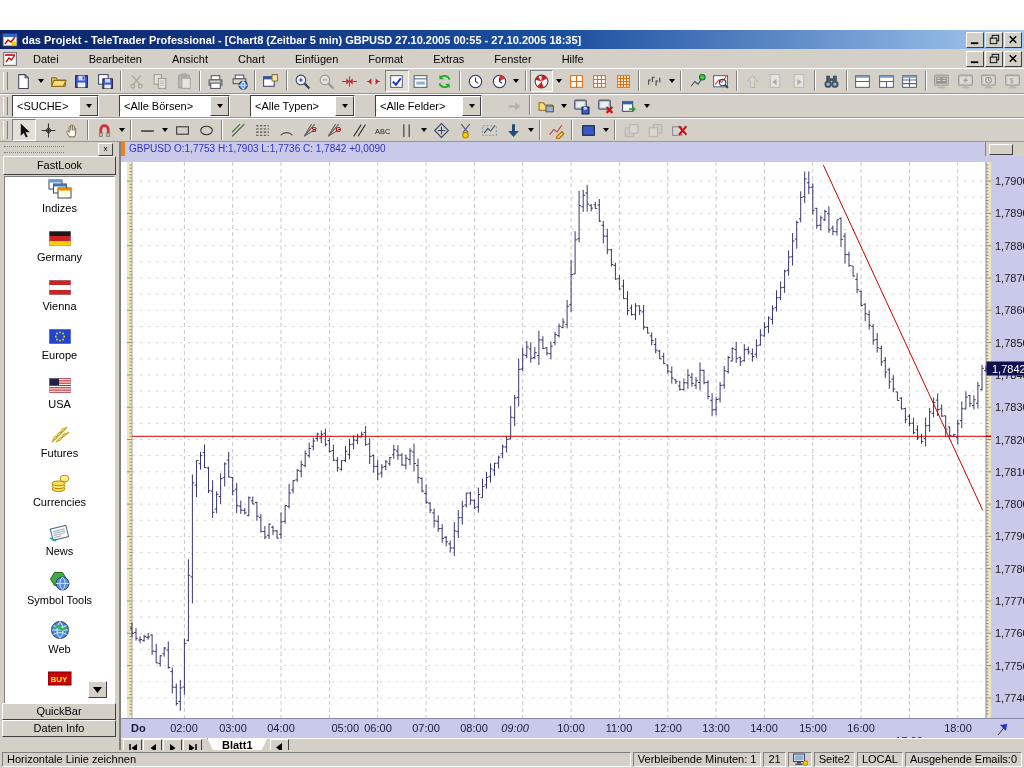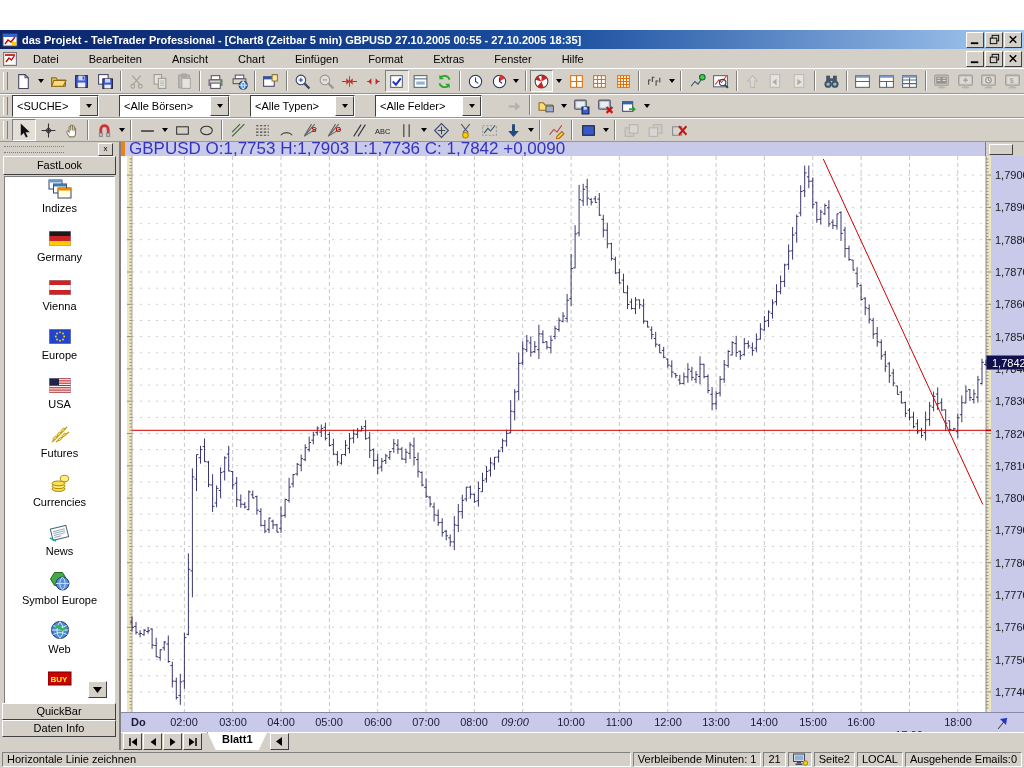--- a/index.html
+++ b/index.html
@@ -37,21 +37,21 @@
   .sbgrip{position:absolute;left:2px;top:3px;width:60px;height:5px;border-top:1px dotted #808080;border-bottom:1px dotted #808080}
   .sbtab{position:absolute;left:3px;right:3px;top:14px;height:17px;background:#d4d0c8;border:1px solid;border-color:#fff #404040 #404040 #fff;text-align:center;line-height:16px}
   .sblist{position:absolute;left:4px;right:4px;top:34px;bottom:46px;background:#fff;border:1px solid;border-color:#808080 #fff #fff #808080;overflow:hidden;text-align:center}
   .sbitem{height:49px;padding-top:2px;box-sizing:border-box;cursor:pointer}
   .sbitem .sicon{height:20px;display:flex;align-items:center;justify-content:center}
   .sbitem .slabel{margin-top:3px}
   .sbscroll{position:absolute;right:12px;bottom:52px;width:17px;height:15px;background:#d4d0c8;border:1px solid;border-color:#fff #404040 #404040 #fff;display:flex;align-items:center;justify-content:center}
   .sbbtn{position:absolute;left:2px;right:3px;height:15px;background:#d4d0c8;border:1px solid;border-color:#fff #404040 #404040 #fff;text-align:center;line-height:14px}
   
   .chartarea{position:absolute;left:120px;top:112px;width:904px;height:608px;background:#fff;border-left:1px solid #808080;box-sizing:border-box}
-  .chead{position:relative;height:14px;background:#c9c9ea;color:#3333bb;font-size:17px;line-height:13px;white-space:nowrap}
+  .chead{position:relative;height:20px;background:#c9c9ea;color:#3333bb;font-size:10px;line-height:13px;white-space:nowrap}
   .chead .omark{position:absolute;left:0;top:0;width:4px;height:14px;background:#e8821e}
   .chead .ctext{position:absolute;left:8px;top:0}
   .chead-right{position:absolute;right:0;top:0;width:38px;height:14px;background:#d4d0c8;border-left:1px solid #808080}
   .chead-right i{position:absolute;left:3px;top:2px;width:22px;height:9px;background:#d4d0c8;border:1px solid;border-color:#fff #404040 #404040 #fff}
   .xstrip{position:relative;height:20px;background:#c9c9ea;border-top:1px solid #8888aa;box-sizing:border-box;color:#1a1a3a}
   .xlab{position:absolute;top:3px;width:36px;text-align:center}
   .xdo{position:absolute;left:10px;top:3px;font-weight:bold}
   .xflag{position:absolute;left:874px;top:2px}
   .tabbar{position:relative;height:18px;background:#d4d0c8;border-top:1px solid #fff;display:flex;align-items:center;padding-left:2px;box-sizing:border-box}
   .navb{width:17px;height:15px;background:#d4d0c8;border:1px solid;border-color:#fff #404040 #404040 #fff;display:flex;align-items:center;justify-content:center;margin-right:1px}
@@ -775,21 +775,21 @@
           <div class="slabel">News</div>
         </div>
         <div class="sbitem">
           <span class="sicon">
             <svg width="24" height="20" viewBox="0 0 24 20">
               <path d="M6.5 1.5h8l4 6.5-4 6.5h-8l-4-6.5z" fill="#4a4" stroke="#262"></path>
               <circle cx="14.5" cy="12.5" r="6.5" fill="#5b8dd9" stroke="#247"></circle>
               <path d="M8 12.5h13M14.5 6a9 9 0 0 1 0 13M14.5 6a9 9 0 0 0 0 13" stroke="#cde" fill="none"></path>
             </svg>
           </span>
-          <div class="slabel">Symbol Europe</div>
+          <div class="slabel">Symbol Tools</div>
         </div>
         <div class="sbitem">
           <span class="sicon">
             <svg width="20" height="20" viewBox="0 0 20 20">
               <circle cx="10" cy="10" r="8.5" fill="#4a90d9" stroke="#235"></circle>
               <path d="M1.5 10h17M10 1.5a13 13 0 0 1 0 17M10 1.5a13 13 0 0 0 0 17M3.5 5.5c4 2.5 9 2.5 13 0M3.5 14.5c4-2.5 9-2.5 13 0" stroke="#d6ecff" fill="none"></path>
               <path d="M5 7c2-2.5 5-2 6 0s3.5 1.5 4.5 0l-1 3c-2 1.5-4 .5-5-1S6.5 8 5 9z" fill="#3b3"></path>
             </svg>
           </span>
           <div class="slabel">Web</div>
@@ -866,21 +866,21 @@
             <rect x="865.5" y="199.5" width="38" height="14" fill="#10104f"></rect>
             <text x="871" y="210.5" font-size="11" fill="#fff">1,7842</text>
           </g>
 </svg>
       </div>
     <div class="xstrip" id="xstrip">
         <span class="xdo">Do</span>
         <span class="xlab" style="left: 45px;">02:00</span>
         <span class="xlab" style="left: 94px;">03:00</span>
         <span class="xlab" style="left: 142px;">04:00</span>
-        <span class="xlab" style="left: 190px;">05:00</span>
+        <span class="xlab" style="left: 202px; text-align: right;">05:00</span>
         <span class="xlab" style="left: 239px;">06:00</span>
         <span class="xlab" style="left: 287px;">07:00</span>
         <span class="xlab" style="left: 335px;">08:00</span>
         <span class="xlab" style="left: 376px; font-style: italic;">09:00</span>
         <span class="xlab" style="left: 416px; margin-left: 16px;">10:00</span>
         <span class="xlab" style="left: 480px;">11:00</span>
         <span class="xlab" style="left: 529px;">12:00</span>
         <span class="xlab" style="left: 577px;">13:00</span>
         <span class="xlab" style="left: 625px;">14:00</span>
         <span class="xlab" style="left: 674px;">15:00</span>

